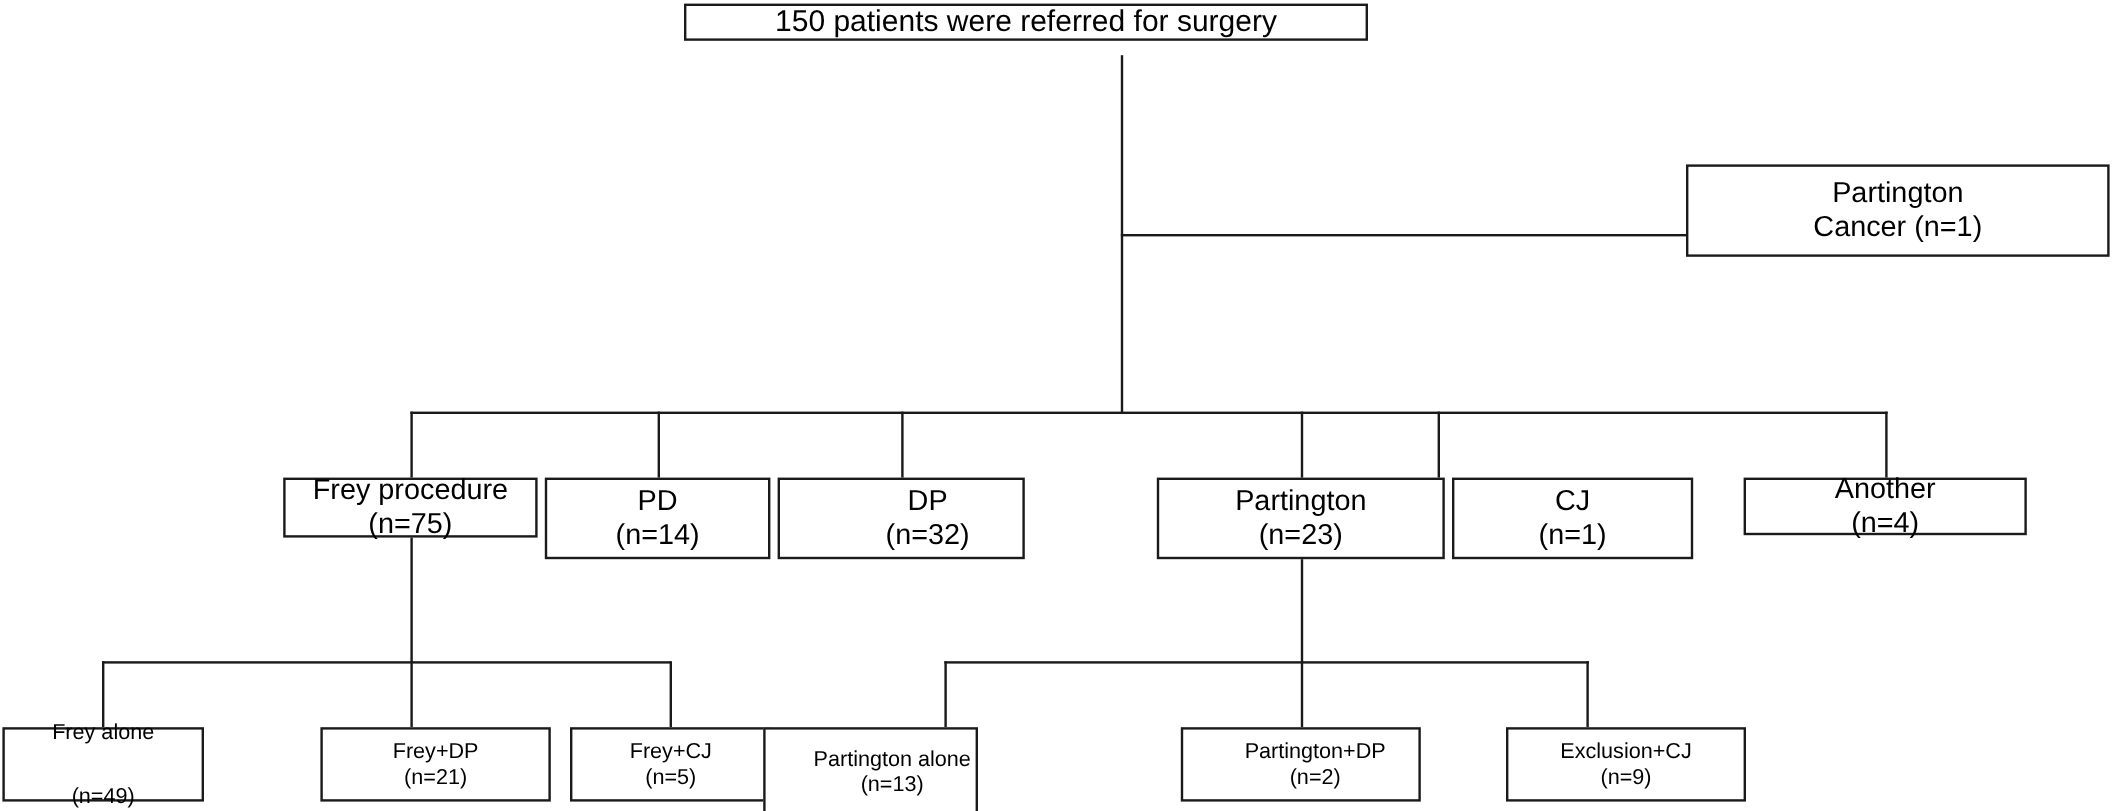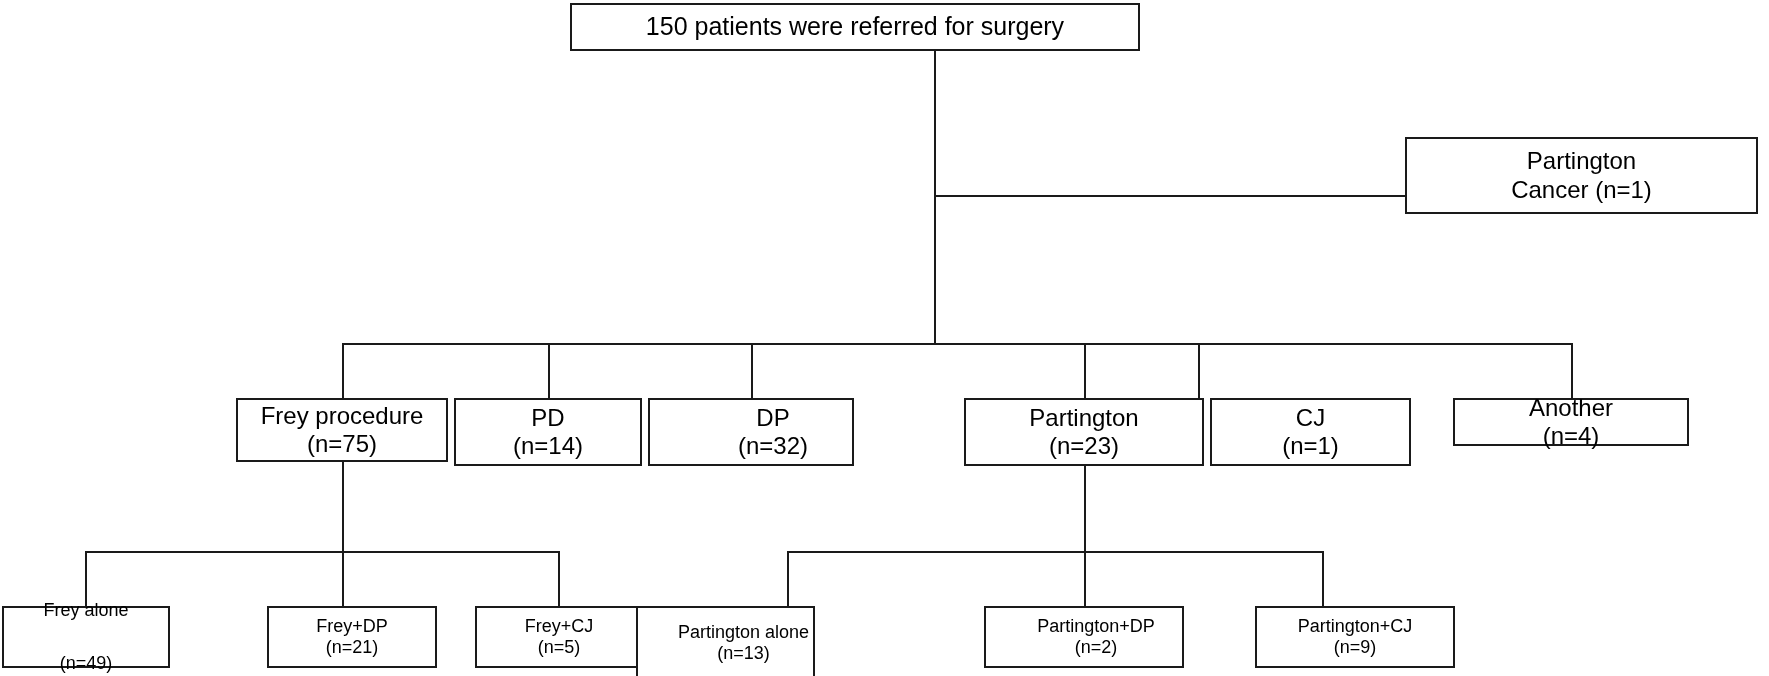--- a/index.html
+++ b/index.html
@@ -69,30 +69,30 @@
   <div class="conn v" style="left:85px; top:551px; height:55px;"></div>
   <div class="conn v" style="left:342px; top:551px; height:55px;"></div>
   <div class="conn v" style="left:558px; top:551px; height:55px;"></div>
 
   <div class="conn v" style="left:1084px; top:432px; height:120px;"></div>
   <div class="conn h" style="left:787px; top:551px; width:537px;"></div>
   <div class="conn v" style="left:787px; top:551px; height:55px;"></div>
   <div class="conn v" style="left:1084px; top:551px; height:55px;"></div>
   <div class="conn v" style="left:1322px; top:551px; height:55px;"></div>
 
-  <div class="node size-lg" style="left:570px; top:3px; width:570px; height:48px;">
+  <div class="node size-lg" style="left:570px; top:3px; width:570px; height:31px;">
     <span class="line1">150 patients were referred for surgery</span>
   </div>
 
   <div class="node size-md" style="left:1405px; top:137px; width:353px; height:77px;">
     <span class="line1">Partington</span>
     <span class="line2">Cancer (n=1)</span>
   </div>
 
-  <div class="node size-md" style="left:236px; top:398px; width:212px; height:64px;">
+  <div class="node size-md" style="left:236px; top:398px; width:212px; height:50px;">
     <span class="line1">Frey procedure</span>
     <span class="line2">(n=75)</span>
   </div>
 
   <div class="node size-md" style="left:454px; top:398px; width:188px; height:68px;">
     <span class="line1">PD</span>
     <span class="line2">(n=14)</span>
   </div>
 
   <div class="node size-md" style="left:648px; top:398px; width:206px; height:68px;padding-left:44px;">
@@ -113,38 +113,38 @@
   <div class="node size-md" style="left:1453px; top:398px; width:236px; height:48px;">
     <span class="line1">Another</span>
     <span class="line2">(n=4)</span>
   </div>
 
   <div class="node size-sm" style="left:2px; top:606px; width:168px; height:62px;gap:32px;">
     <span class="line1">Frey alone</span>
     <span class="line2">(n=49)</span>
   </div>
 
-  <div class="node size-sm" style="left:267px; top:606px; width:170px; height:62px;">
+  <div class="node size-sm" style="left:267px; top:606px; width:192px; height:62px;">
     <span class="line1">Frey+DP</span>
     <span class="line2">(n=21)</span>
   </div>
 
   <div class="node size-sm" style="left:475px; top:606px; width:168px; height:62px;">
     <span class="line1">Frey+CJ</span>
     <span class="line2">(n=5)</span>
   </div>
 
   <div class="node size-sm" style="left:636px; top:606px; width:179px; height:74px;padding-left:36px;">
     <span class="line1">Partington alone</span>
     <span class="line2">(n=13)</span>
   </div>
 
   <div class="node size-sm" style="left:984px; top:606px; width:200px; height:62px;padding-left:24px;">
     <span class="line1">Partington+DP</span>
     <span class="line2">(n=2)</span>
   </div>
 
   <div class="node size-sm" style="left:1255px; top:606px; width:200px; height:62px;">
-    <span class="line1">Partington+CJ</span>
+    <span class="line1">Exclusion+CJ</span>
     <span class="line2">(n=9)</span>
   </div>
 
 </div>
 
 </body></html>

